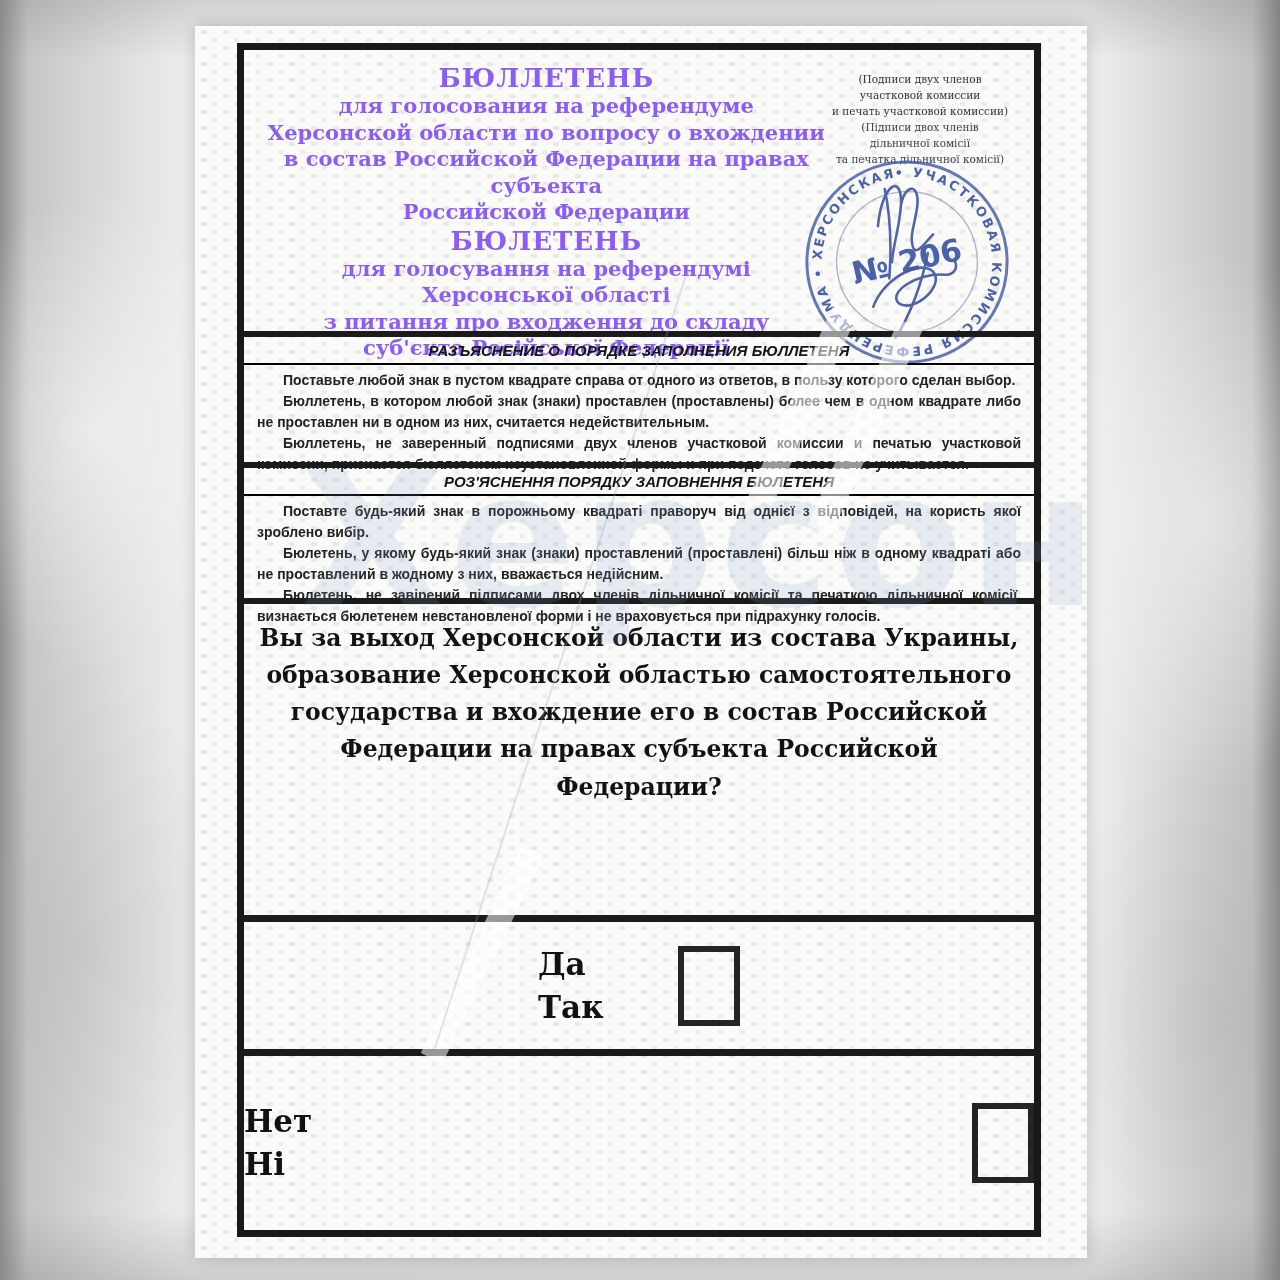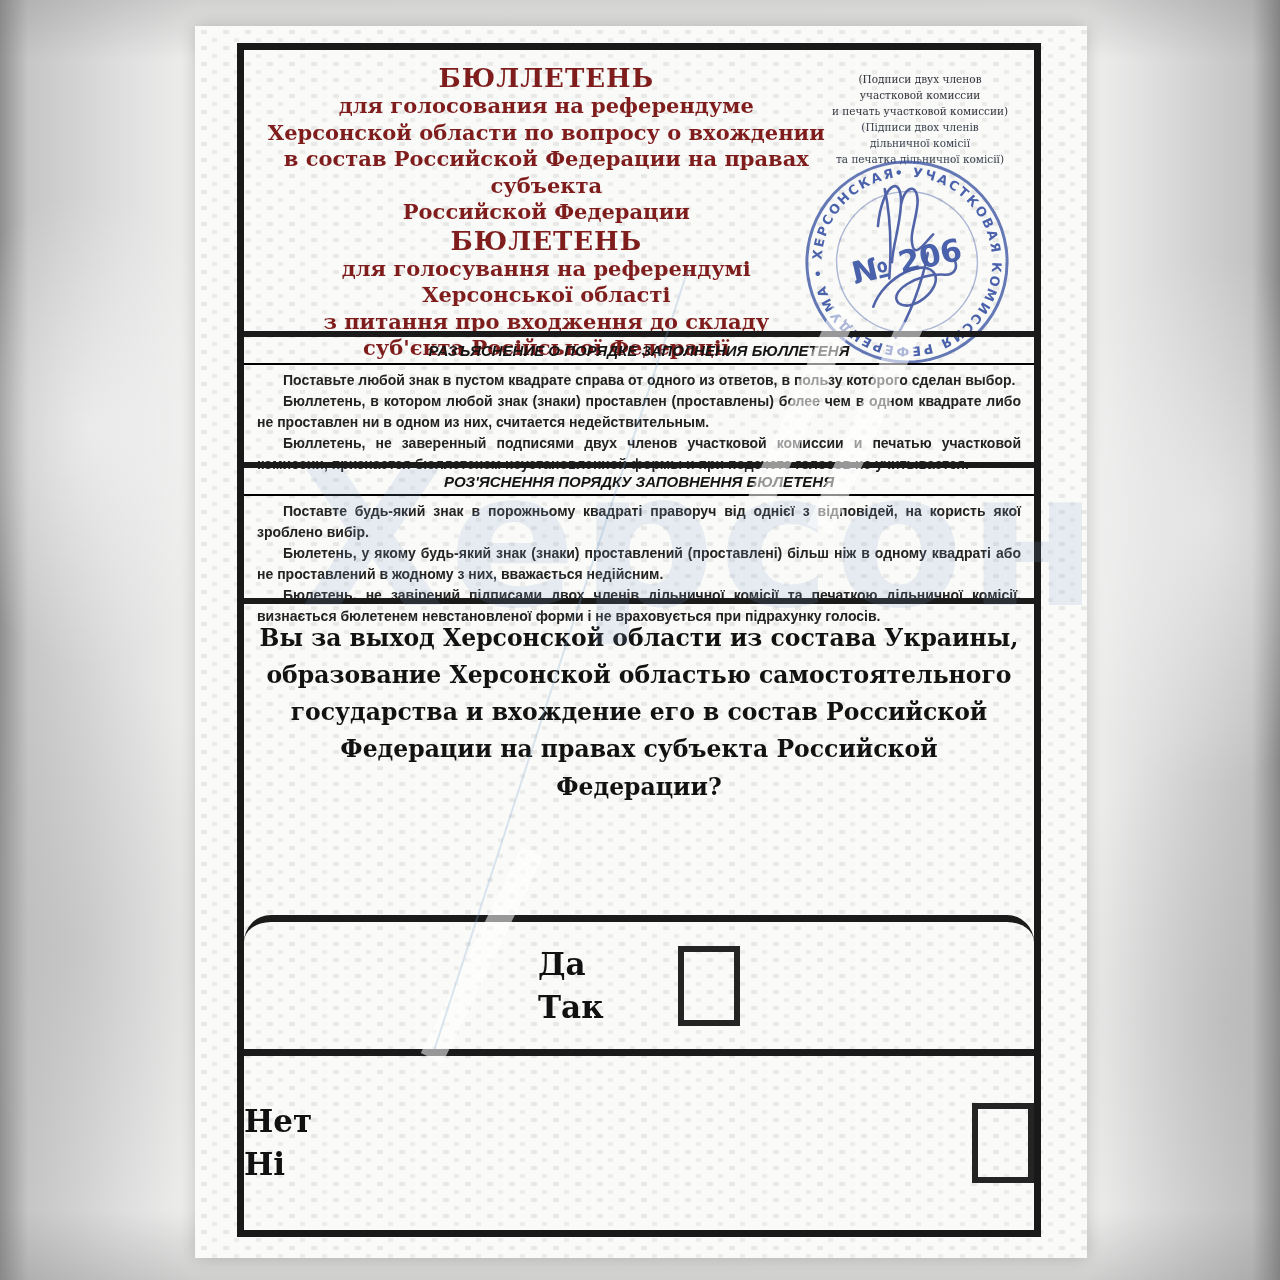--- a/index.html
+++ b/index.html
@@ -42,21 +42,21 @@
 
   
   .frame { position:absolute; left:42px; top:17px; width:804px; height:1194px;
     border:7px solid #191919; display:flex; flex-direction:column; z-index:2; }
   .sec { position:relative; }
   .divider-top { border-top:6px solid #1b1b1b; }
   .divider-top-thick { border-top:7px solid #1b1b1b; }
 
   
   .sec-title { height:281px; padding-top:13px; }
-  .title-col { width:74%; text-align:center; color:#7f1d1d;padding-left:20px; }
+  .title-col { width:74%; text-align:center; color:#8b5cf6;padding-left:20px; }
   .t-line { font-weight:bold; font-size:21px; line-height:26.5px; }
   .t-big { font-size:26px; line-height:30px; letter-spacing:1px; }
 
   .corner-note { position:absolute; top:22px; right:8px; width:212px; text-align:center;
     font-size:10.5px; line-height:1.52; color:#30343c; }
   .corner-note .ua { color:#3a4150; }
 
   .stamp { position:absolute; top:103px; right:18px; width:218px; height:218px;
     transform:rotate(-8deg); opacity:.92; }
 
@@ -72,21 +72,21 @@
   .sec-rules-ua { height:136px; }
 
   
   .sec-question { height:317px; padding-top:16px; text-align:center; }
   .question { width:97%; margin:0 auto; font-weight:bold; font-size:23.5px;
     line-height:1.58; color:#121212; }
   .question + .question { margin-top:24px; }
 
   
   .sec-answer { display:flex; align-items:center; justify-content:center; gap:44px; }
-  .sec-yes { height:134px;border-radius:27px; }
+  .sec-yes { height:134px; }
   .sec-no  { flex:1;justify-content:space-between; }
   .answer-labels { text-align:left; font-weight:bold; font-size:31px; line-height:1.38;
     color:#111; min-width:96px; }
   .checkbox { width:62px; height:80px; border:6px solid #242424; background:transparent; }
 
   
   .stamp-ring-text { font-family:"DejaVu Sans", sans-serif; font-size:13px;
     letter-spacing:2.2px; font-weight:bold; fill:#3c55a5; }
   .stamp-number { font-family:"DejaVu Sans", sans-serif; font-size:31px;
     font-weight:bold; fill:#3c55a5; }

